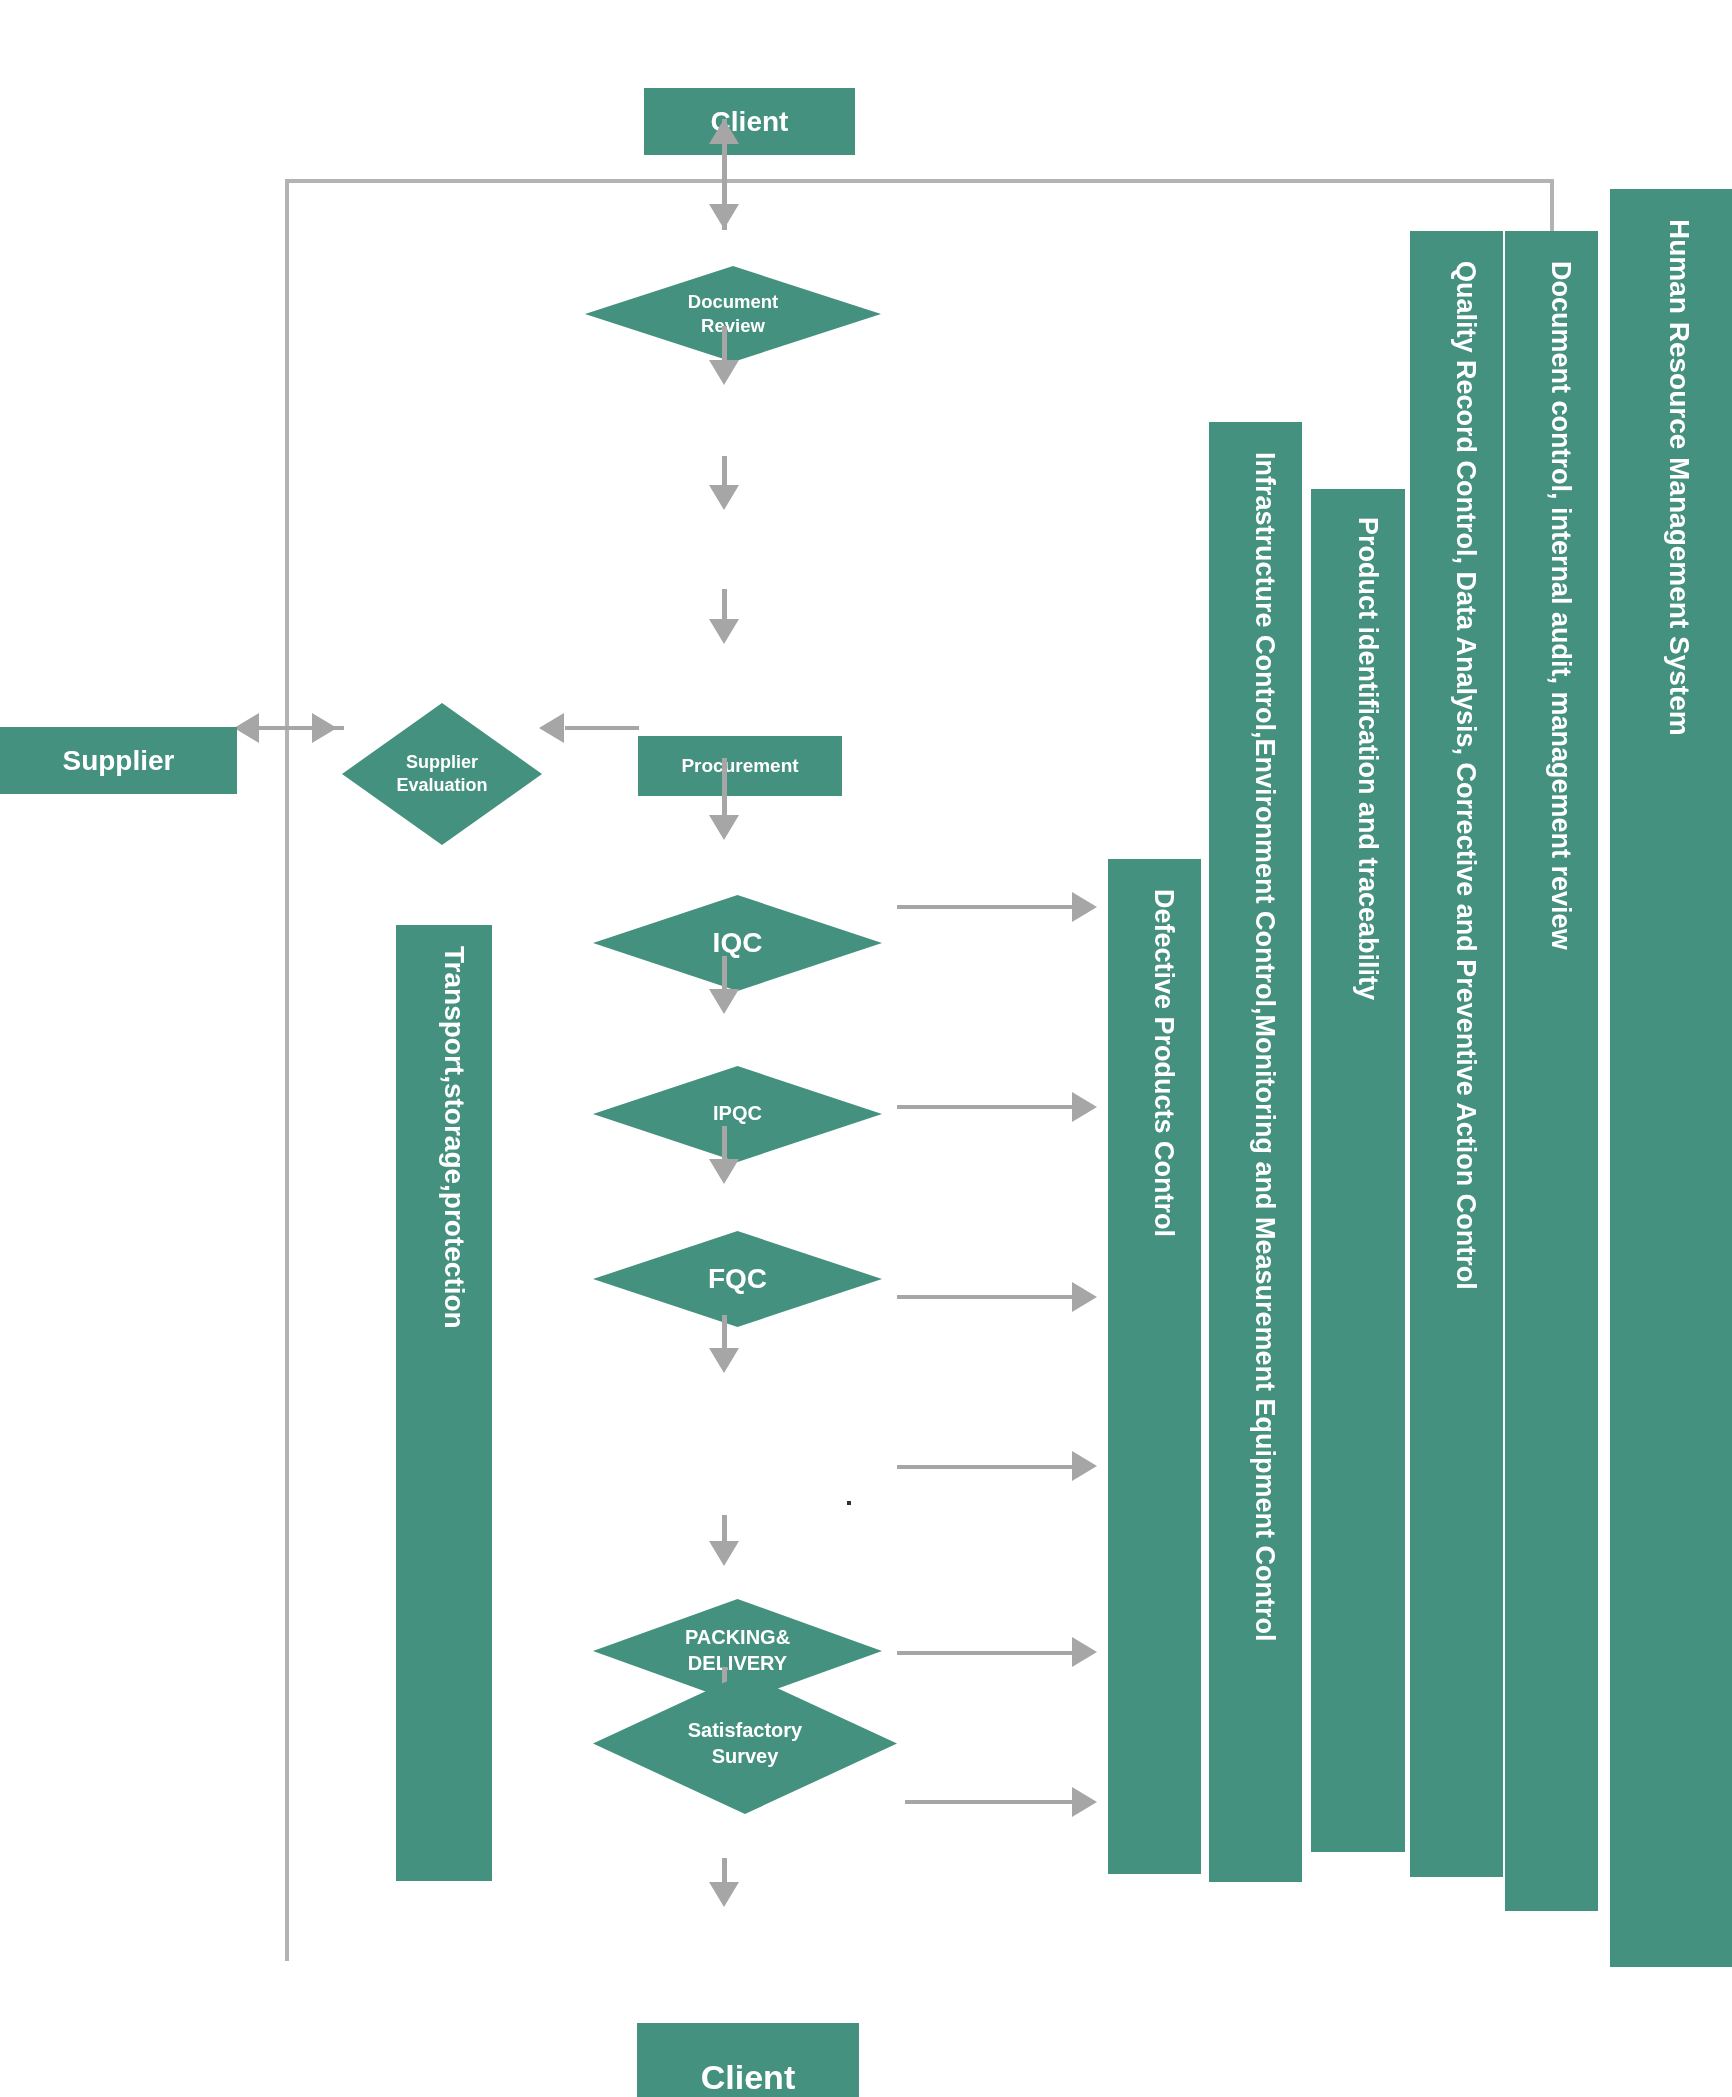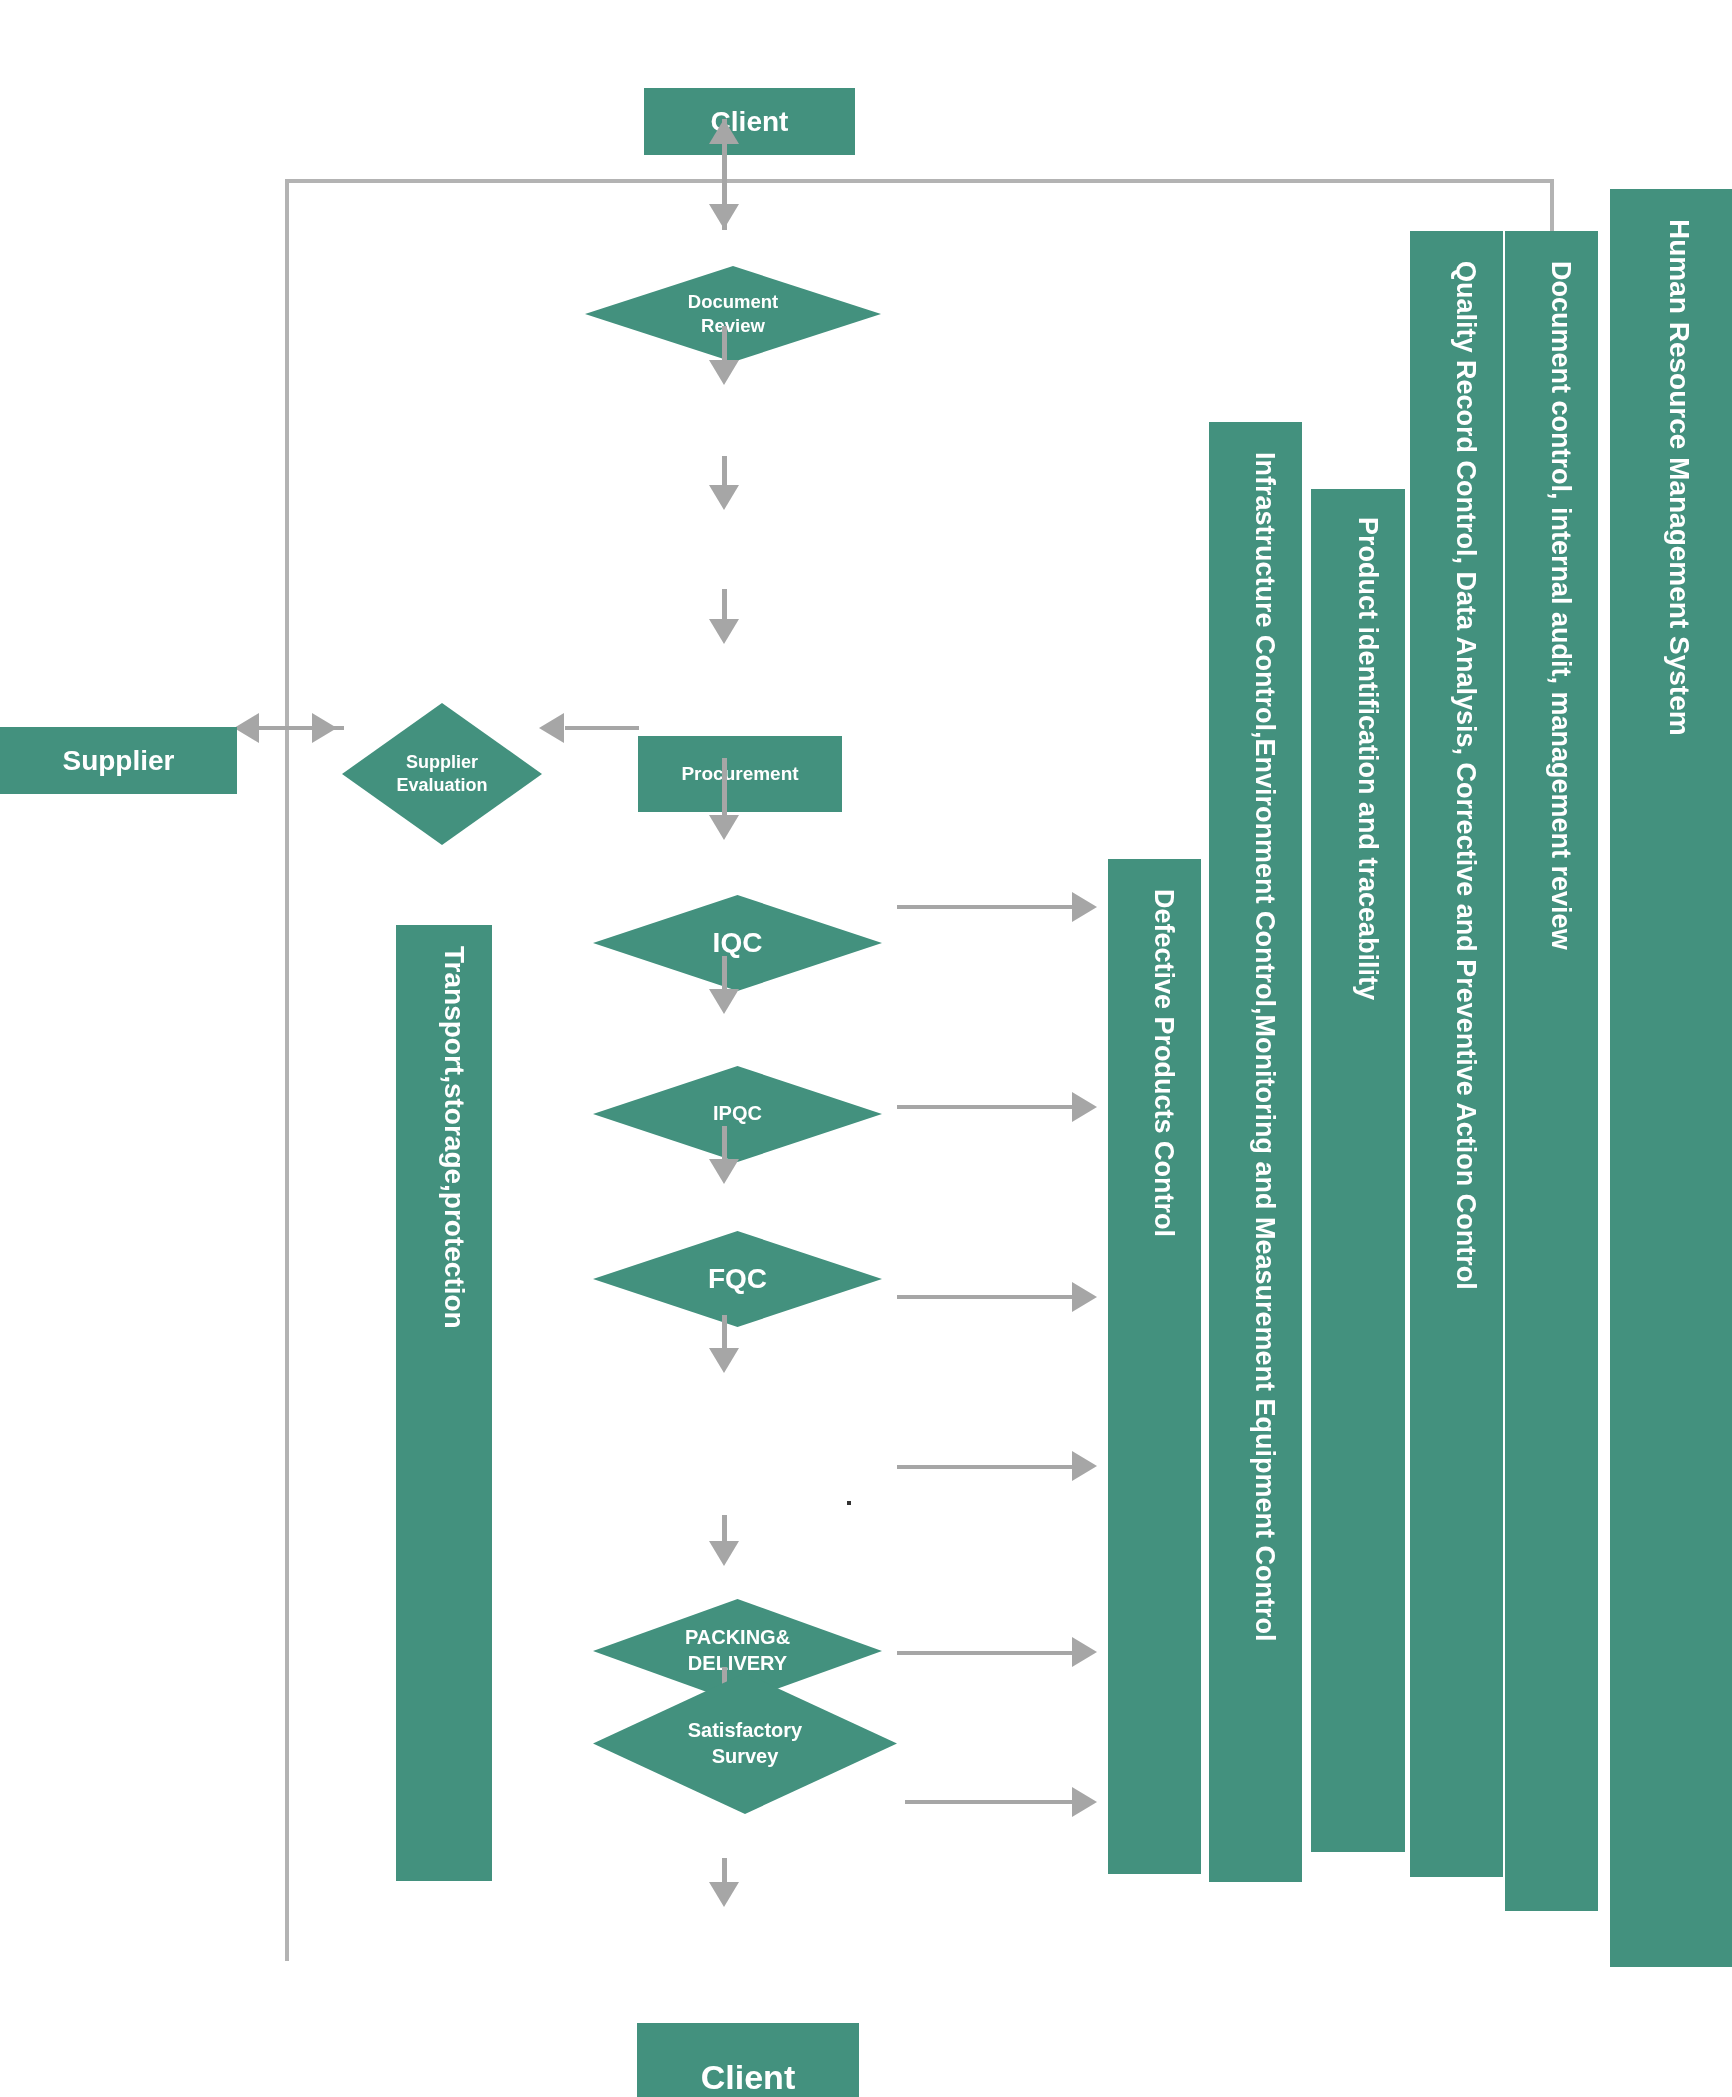--- a/index.html
+++ b/index.html
@@ -134,21 +134,21 @@
   <div class="arrow arrow-down" style="left:709px; top:360px;"></div>
 
 
   <div class="thin-stem" style="left:722px; top:456px; width:5.2px; height:39px;"></div>
   <div class="arrow arrow-down" style="left:709px; top:485px;"></div>
 
 
   <div class="thin-stem" style="left:722px; top:589px; width:5.2px; height:39px;"></div>
   <div class="arrow arrow-down" style="left:709px; top:619px;"></div>
 
-  <div class="node rect" style="left:638px; top:700px; width:204px; height:76px; font-size:19px;">
+  <div class="node rect" style="left:638px; top:700px; width:204px; height:60px; font-size:19px;">
     <span>Procurement</span>
   </div>
 
   <div class="thin-stem" style="left:565px; top:726px; width:74px; height:4.4px;"></div>
   <div class="arrow arrow-left" style="left:539px; top:713px;"></div>
 
   <div class="node diamond" style="left:342px; top:667px; width:200px; height:142px; font-size:18px;">
     <span style="white-space:pre-line;">Supplier
 Evaluation</span>
   </div>

